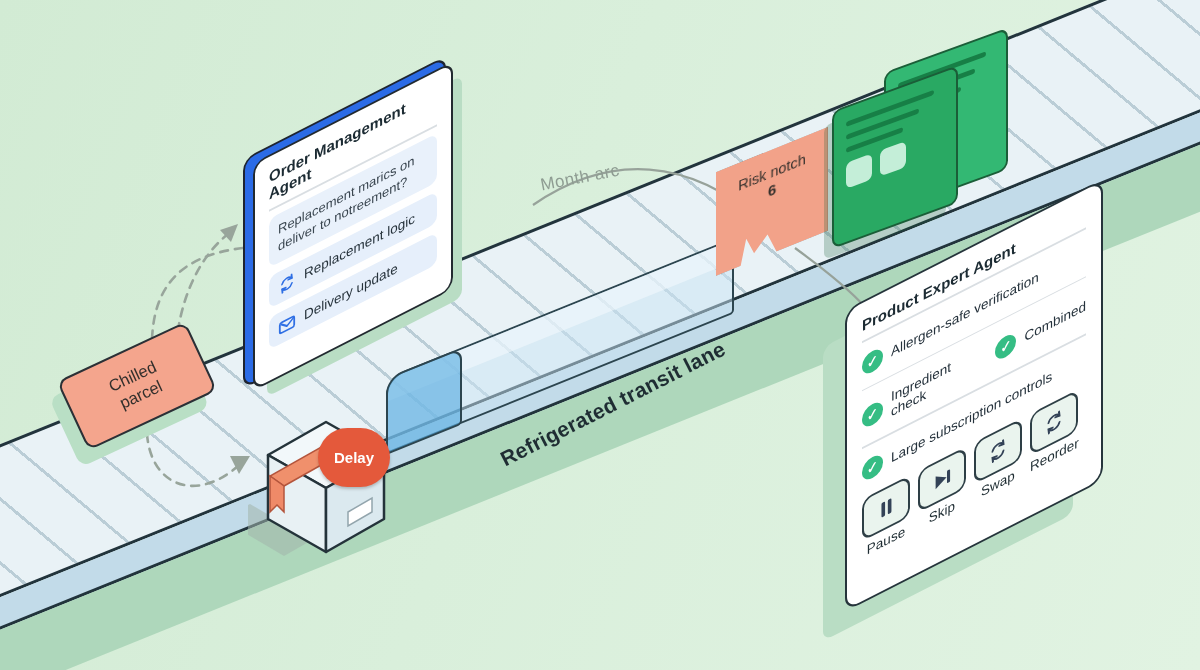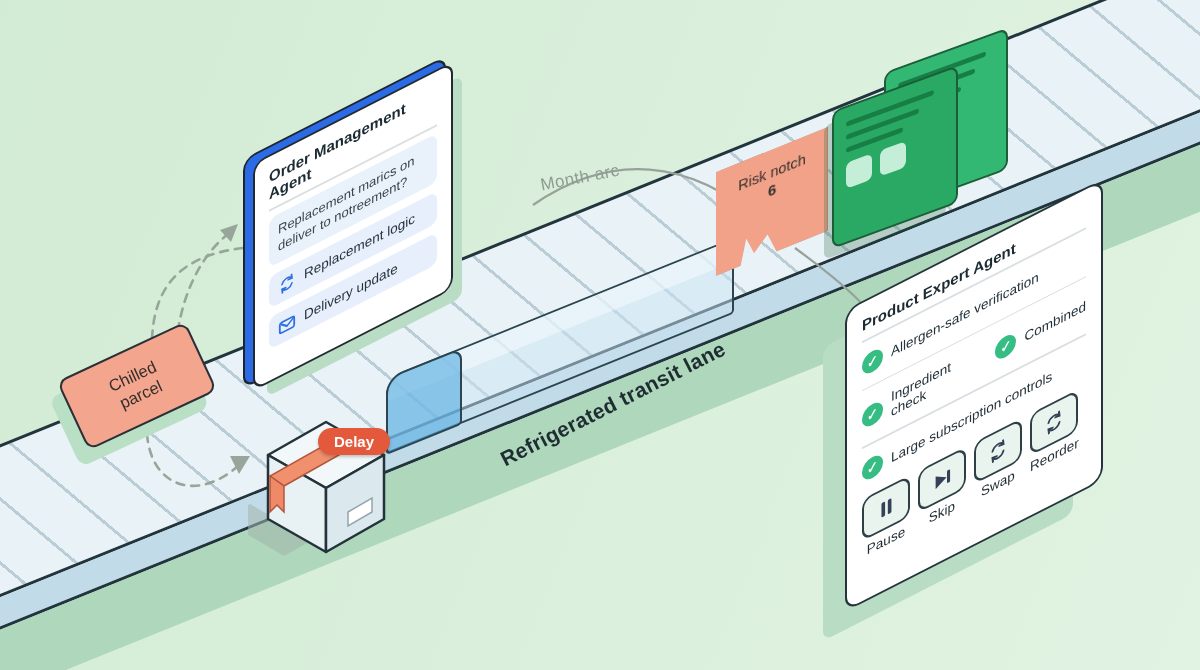--- a/index.html
+++ b/index.html
@@ -35,21 +35,21 @@
   svg.overlay { position:absolute; left:0; top:0; z-index:3; pointer-events:none; }
 
   
   .chilled-tag { position:absolute; left:66px; top:348px; width:142px; height:76px;
     transform:rotate(-25deg); background:#f4a58d; border:2.5px solid #2b3036; border-radius:10px;
     box-shadow:-14px 12px 0 #b9dfc5; display:flex; flex-direction:column; align-items:center; justify-content:center;
     font-size:16.5px; color:#332f2c; line-height:1.2; z-index:4; }
 
   
   .delay-badge { position:absolute; left:318px; top:428px; background:#e4593b; color:#fff;
-    font-size:15px; font-weight:bold; padding:5px 16px; border-radius:999px; z-index:6;
+    font-size:15px; font-weight:bold; padding:21px 16px; border-radius:999px; z-index:6;
     box-shadow:0 2px 3px rgba(40,40,40,.25); }
 
   
   .risk-notch { position:absolute; left:716px; top:172px; width:112px; height:104px;
     transform:skewY(-22deg); transform-origin:top left; background:#f2a289;
     clip-path:polygon(0 0,100% 0,100% 100%,54% 100%,46% 80%,34% 93%,27% 76%,22% 100%,0 100%);
     filter:drop-shadow(1.6px 0 0 #3a3330) drop-shadow(-1.6px 0 0 #3a3330) drop-shadow(0 1.6px 0 #3a3330) drop-shadow(0 -1.6px 0 #3a3330);
     z-index:4; text-align:center; color:#35302c; padding-top:15px; }
   .risk-notch .rn-title { font-size:14.5px; }
   .risk-notch .rn-value { font-size:15px; font-weight:bold; margin-top:1px; }

